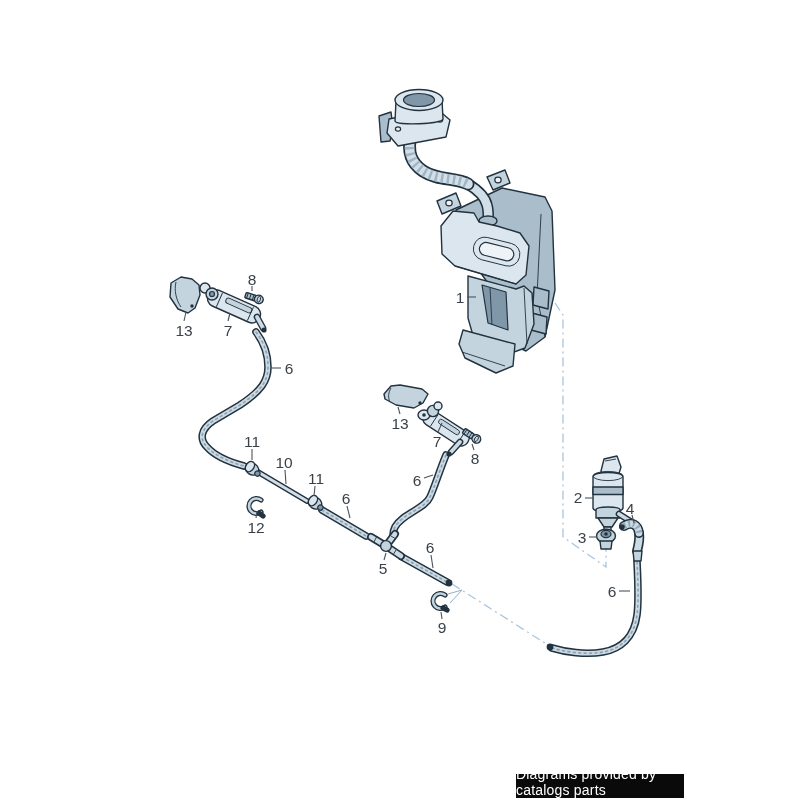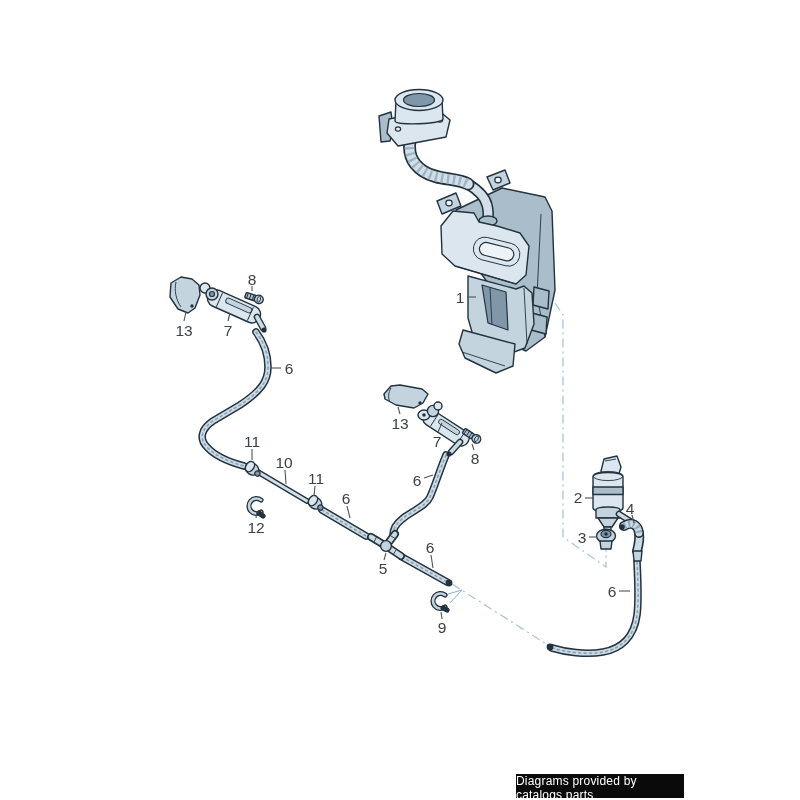--- a/index.html
+++ b/index.html
@@ -53,22 +53,22 @@
   .clip-in{fill:none;stroke:var(--part-mid);stroke-width:2.6;stroke-linecap:round;}
 
   .cline{fill:none;stroke:var(--construction-line);stroke-width:1.3;stroke-dasharray:9 4 2 4;}
   .pointer{fill:none;stroke:#8fb0cc;stroke-width:1;}
   .leader{fill:none;stroke:var(--leader-line);stroke-width:1.1;}
   .callout-label{font:15.5px "Liberation Sans",sans-serif;fill:var(--label-text);
                  text-anchor:middle;dominant-baseline:central;}
 
   .badge{position:absolute;left:516px;top:774px;width:168px;height:24px;
          background:var(--badge-bg);color:var(--badge-text);
-         display:flex;align-items:flex-start;justify-content:center;
-         font-size:12px;letter-spacing:0.2px;}
+         display:flex;align-items:flex-end;justify-content:center;
+         font-size:14px;letter-spacing:0.2px;}
 </style>
 </head>
 <body>
 
 <div class="stage">
 <svg viewBox="0 0 800 800" width="800" height="800">
   <defs>
     <path id="neck-rib" d="M411,135 C407,152 411,163 423,171 C438,181 456,177 468,184"></path>
     <path id="neck-smth" d="M468,184 C478,190 485,197 487,205 C489,212 488,218 488,223"></path>
     <path id="h6a" d="M256,332 C265,344 268,354 268,367 C268,381 261,391 240,405 L213,421 C201,429 199,439 207,447 C214,455 229,462 244,466"></path>

